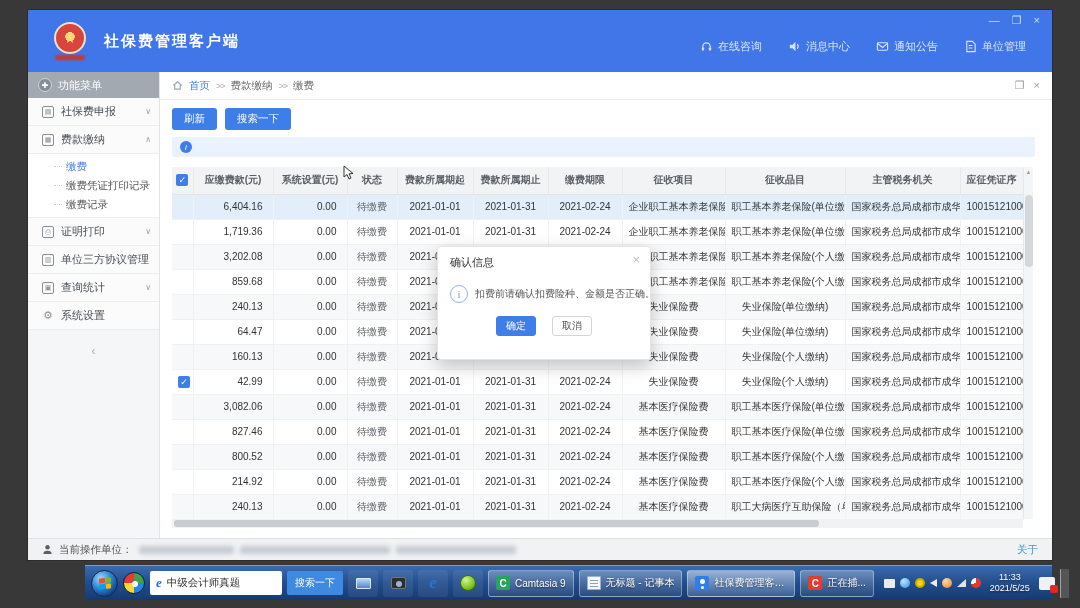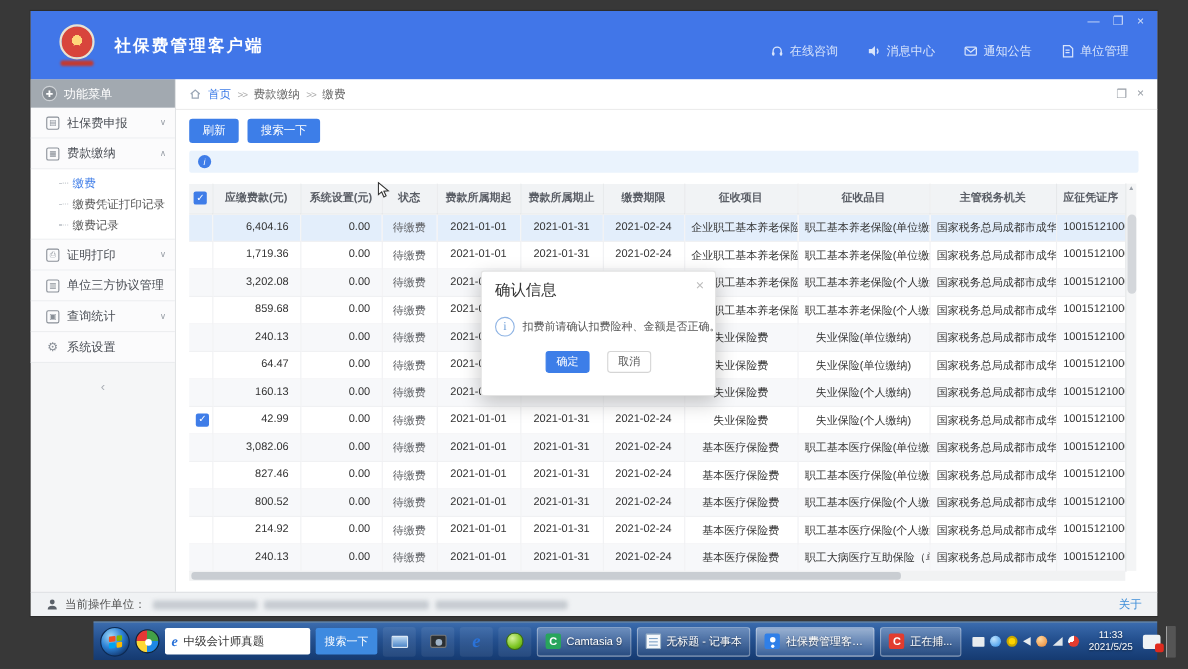--- a/index.html
+++ b/index.html
@@ -86,21 +86,21 @@
   
   .statusbar { height:22px; background:#f0f2f4; border-top:1px solid #dfe2e5; display:flex; align-items:center;
     padding:0 14px; gap:6px; font-size:10.5px; color:#555; flex:none; }
   .blur-blob { height:8px; background:#c6cbd1; border-radius:2px; filter:blur(2px); }
   .sb-spring { flex:1; }
   .about-link { color:#3f8fd8; cursor:pointer; }
 
   
   .dialog { position:absolute; left:437px; top:246px; width:214px; height:114px; background:#fff;
     border:1px solid #e4e4e4; border-radius:3px; box-shadow:0 6px 18px rgba(0,0,0,.22); z-index:60; }
-  .d-title { padding:8px 12px 5px; font-size:14px; color:#333; }
+  .d-title { padding:8px 12px 5px; font-size:11px; color:#333; }
   .d-close { position:absolute; right:10px; top:7px; color:#bcbcbc; font-size:13px; cursor:pointer; line-height:12px; }
   .d-body { display:flex; align-items:center; gap:7px; padding:10px 10px 0 12px; }
   .d-info { width:18px; height:18px; border-radius:50%; border:1.5px solid #8fb4e4; color:#6f9fd8;
     font-size:11px; font-family:"Liberation Serif",serif; display:flex; align-items:center; justify-content:center; flex:none; }
   .d-msg { font-size:10px; color:#555; white-space:nowrap; }
   .d-btns { display:flex; justify-content:center; gap:16px; margin-top:13px; }
   .d-btn { height:20px; width:40px; border-radius:3px; font-size:10px; font-family:inherit; cursor:pointer; }
   .d-btn.primary { background:#3d7ee8; border:1px solid #3d7ee8; color:#fff; }
   .d-btn.plain { background:#fff; border:1px solid #d5d5d5; color:#555; }
 

